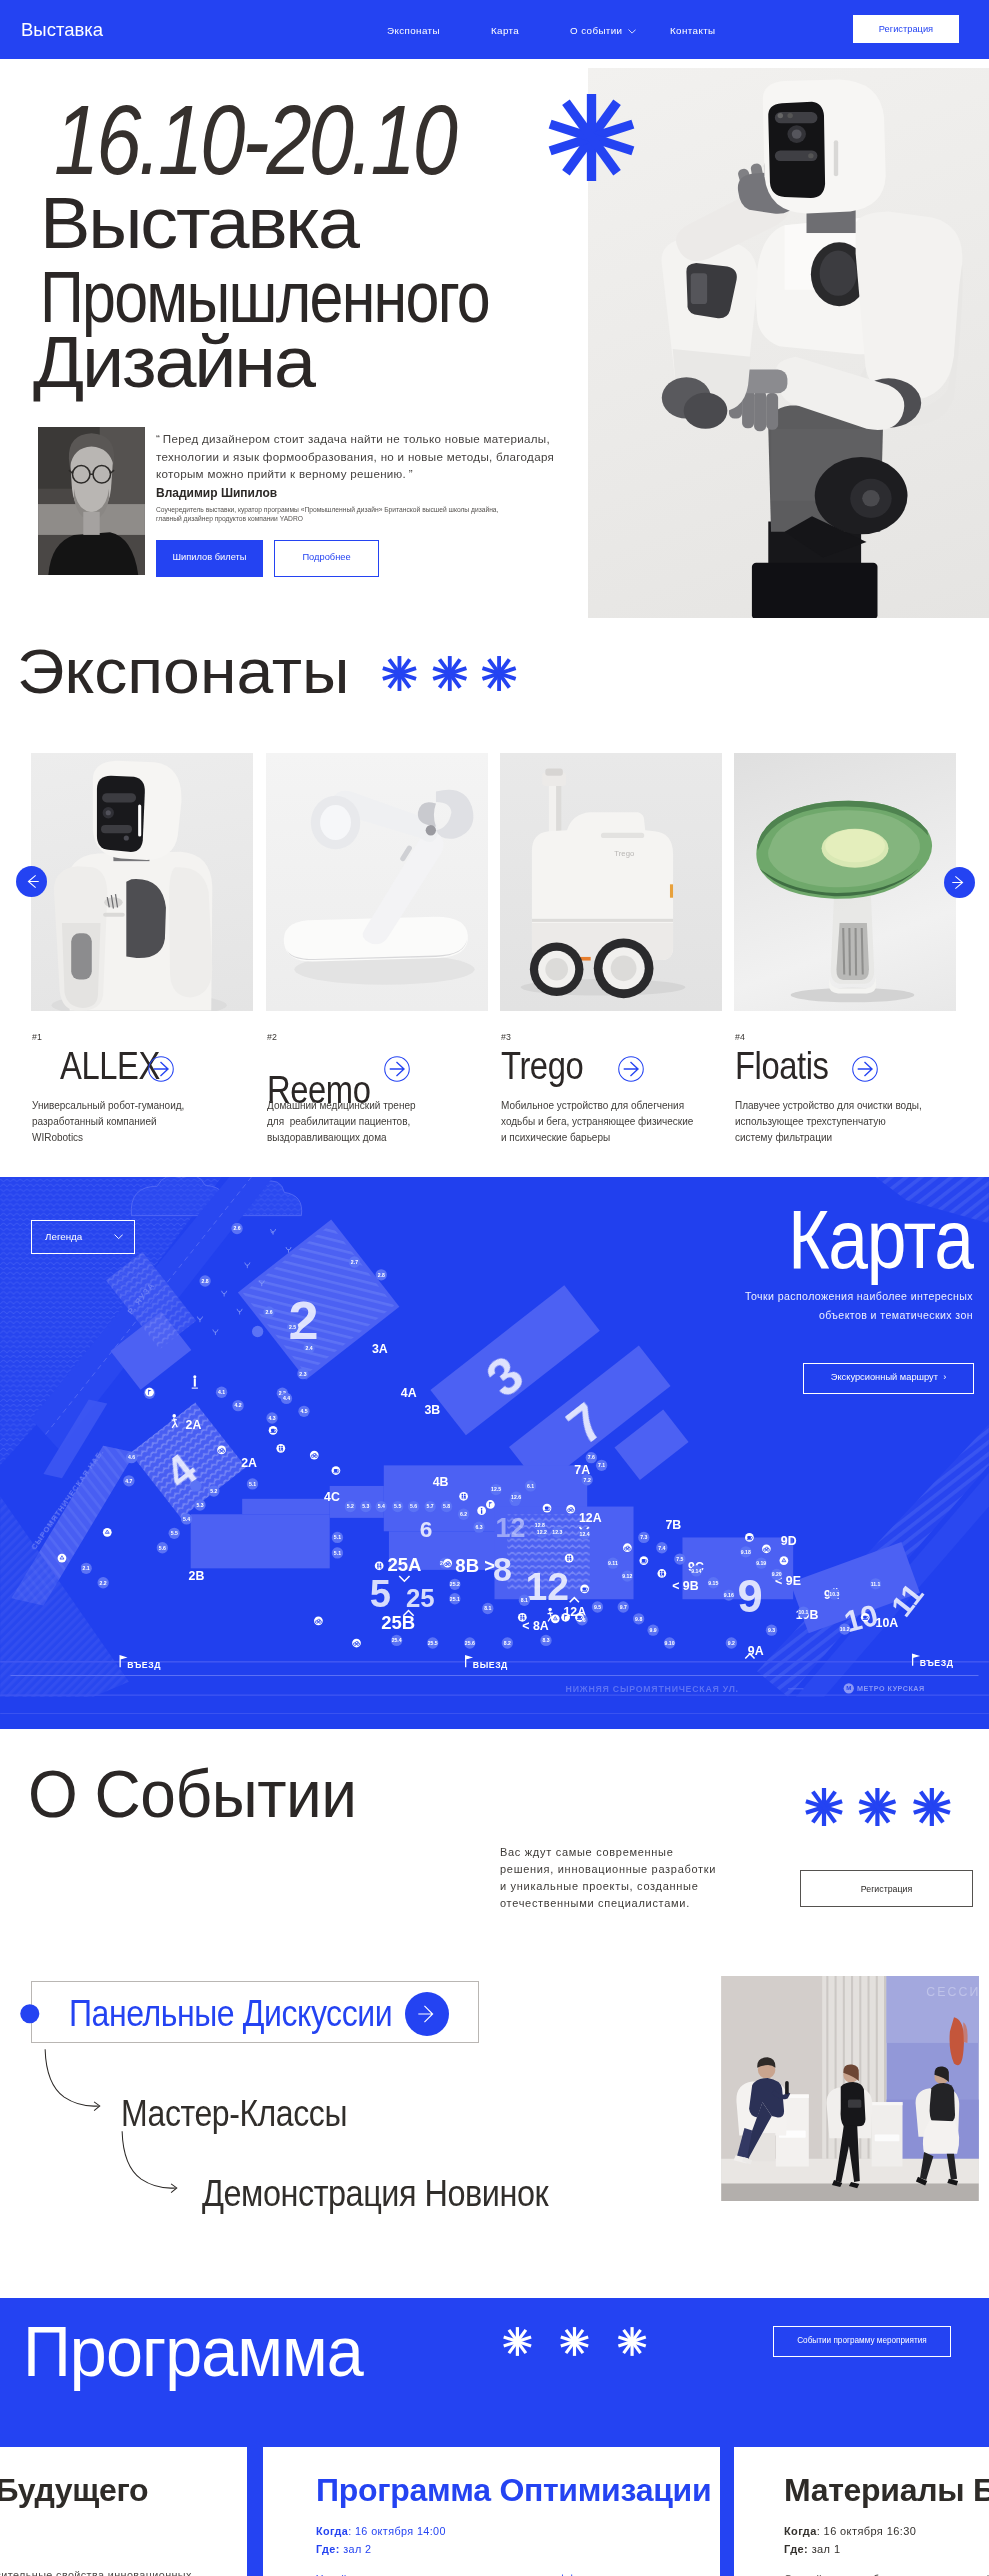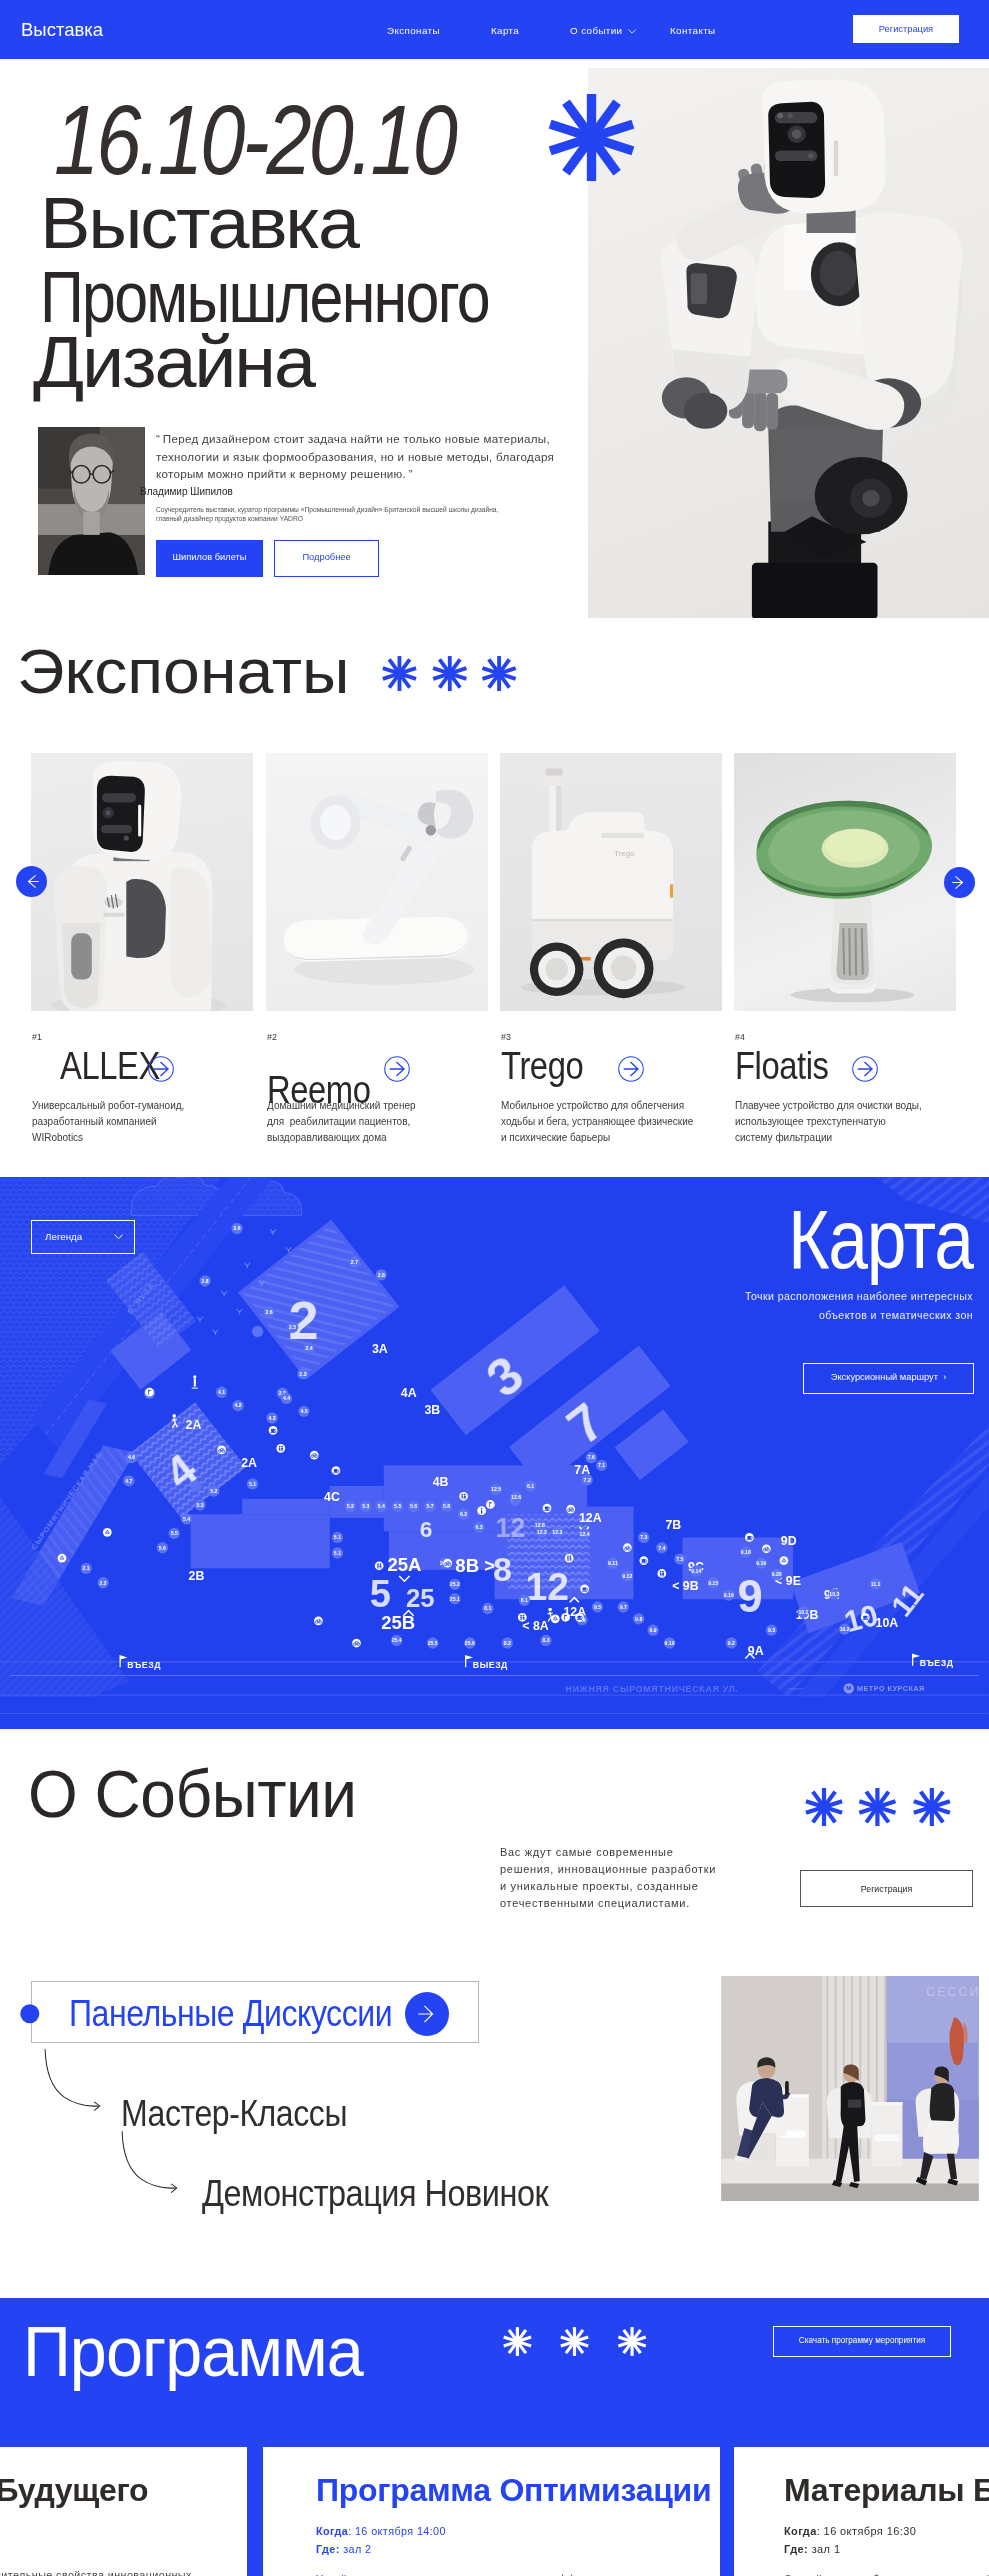--- a/index.html
+++ b/index.html
@@ -156,21 +156,21 @@
         <circle cx="84" cy="92" r="17"></circle>
         <circle cx="124" cy="92" r="17"></circle>
         <path d="M101 92 L107 92 M67 90 L60 84 M141 90 L148 84"></path>
       </g>
 
       <rect x="88" y="165" width="32" height="45" fill="#a5a2a0"></rect>
     </svg>
   </div>
 
   <div class="abs" style="left:148px;top:371px;width:422px;font-size:11.6px;line-height:17.5px;color:#454240;letter-spacing:0.3px;">“ Перед дизайнером стоит задача найти не только новые материалы,<br>технологии и язык формообразования, но и новые методы, благодаря<br>которым можно прийти к верному решению. ”</div>
-  <div class="abs" style="left:132px;top:427px;font-size:10px;font-weight:normal;color:#2b2826;">Владимир Шипилов</div>
+  <div class="abs" style="left:148px;top:427px;font-size:12px;font-weight:bold;color:#2b2826;">Владимир Шипилов</div>
   <div class="abs" style="left:148px;top:446px;width:361px;font-size:6.7px;line-height:9.3px;color:#55524f;">Соучередитель выставки, куратор программы «Промышленный дизайн» Британской высшей школы дизайна,<br>главный дизайнер продуктов компании YADRO</div>
 
   <div class="abs" style="left:148px;top:481px;width:107px;height:37px;background:#2443f2;"></div>
   <div class="abs" style="left:148px;top:493px;width:107px;text-align:center;font-size:9.3px;color:#fff;">Шипилов билеты</div>
   <div class="abs" style="left:266px;top:481px;width:105px;height:37px;border:0.8px solid #2443f2;"></div>
   <div class="abs" style="left:266px;top:493px;width:105px;text-align:center;font-size:9.3px;color:#2443f2;">Подробнее</div>
 </div>
 
 <div class="abs" style="left:16.5px;top:640px;">
   <span class="sx" style="transform:scale(1.05,1);font-size:63px;line-height:63px;color:#2b2726;letter-spacing:0px;">Экспонаты</span>
@@ -1091,21 +1091,21 @@
               <rect x="-3.1" y="-28" width="6.2" height="56"></rect>
               <rect x="-3.1" y="-28" width="6.2" height="56" transform="rotate(36)"></rect>
               <rect x="-3.1" y="-28" width="6.2" height="56" transform="rotate(72)"></rect>
               <rect x="-3.1" y="-28" width="6.2" height="56" transform="rotate(108)"></rect>
               <rect x="-3.1" y="-28" width="6.2" height="56" transform="rotate(144)"></rect>
             </g>
           </g>
     </g>
   </svg>
   <div class="abs" style="left:773px;top:28px;width:178px;height:31px;border:0.8px solid #fff;"></div>
-  <div class="abs" style="left:773px;top:38px;width:178px;text-align:center;font-size:8.2px;color:#fff;">Скачать программу мероприятия</div>
+  <div class="abs" style="left:773px;top:38px;width:178px;text-align:center;font-size:8.2px;color:#fff;">Событии программу мероприятия</div>
 
   <div class="abs" style="left:-210px;top:149px;width:457px;height:289px;background:#fff;">
     <div class="abs" style="left:77px;top:27px;"><span class="sx" style="transform:scale(1,1);font-size:32px;line-height:32px;font-weight:bold;color:#2e2b28;letter-spacing:-0.3px;">Роботы Будущего</span></div>
     <div class="abs" style="left:82px;top:120px;font-size:10.8px;letter-spacing:0.4px;line-height:17.5px;color:#4a4744;">Откройте для себя удивительные свойства инновационных<br>материалов, которые определяют тенденции завтрашнего<br>дня. Лёгкость, прочность и долговечность —<br>новые грани современного промышленного дизайна.</div>
 
   </div>
 
   <div class="abs" style="left:263px;top:149px;width:457px;height:289px;background:#fff;">
     <div class="abs" style="left:53px;top:27px;"><span class="sx" style="transform:scale(1,1);font-size:32px;line-height:32px;font-weight:bold;color:#2443f2;letter-spacing:-0.3px;">Программа Оптимизации</span></div>
     <div class="abs" style="left:53px;top:76px;font-size:10.8px;letter-spacing:0.4px;line-height:17.5px;color:#2443f2;"><b>Когда</b>: 16 октября 14:00<br><b>Где:</b> зал 2</div>

